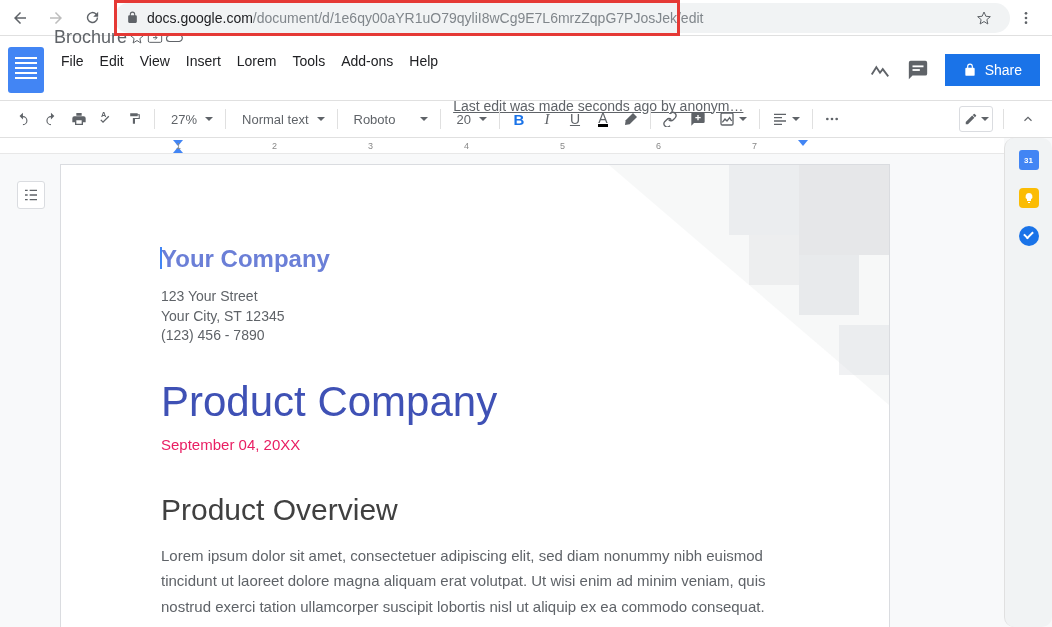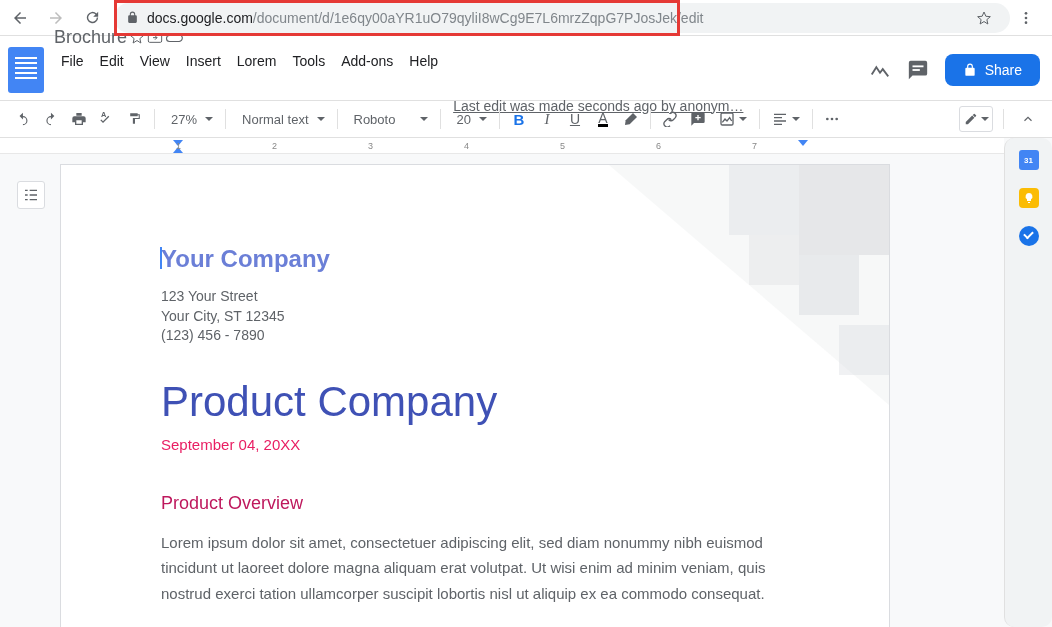--- a/index.html
+++ b/index.html
@@ -20,21 +20,21 @@
   .docs-icon { width: 36px; height: 46px; background: #4285f4; border-radius: 3px; margin-right: 10px; position: relative; }
   .docs-icon::before { content:''; position:absolute; top:10px; left:7px; right:7px; height:2px; background:#fff; box-shadow: 0 5px 0 #fff, 0 10px 0 #fff, 0 15px 0 #fff, 0 20px 0 #fff; }
   .title-block { flex: 1; }
   .title-row { display: flex; align-items: center; gap: 2px; }
   .doc-title { font-size: 18px; color: #5f6368; }
   .title-icon { color: #5f6368; font-size: 16px; }
   .menu-row { display: flex; gap: 2px; margin-top: 2px; }
   .menu-item { padding: 3px 7px; color: #202124; font-size: 14px; cursor: pointer; border-radius: 3px; }
   .last-edit { color: #5f6368; font-size: 14px; text-decoration: underline; cursor: pointer; margin-left: 6px; margin-top: 48px; }
   .header-actions { display: flex; align-items: center; gap: 16px; }
-  .share-btn { background: #1a73e8; color: #fff; border-radius: 8px; padding: 8px 18px; font-size: 14px; font-weight: 500; cursor: pointer; display: flex; align-items: center; gap: 8px; }
+  .share-btn { background: #1a73e8; color: #fff; border-radius: 0; padding: 8px 18px; font-size: 14px; font-weight: 500; cursor: pointer; display: flex; align-items: center; gap: 8px; }
   
   .toolbar { height: 38px; border-top: 1px solid #e0e0e0; border-bottom: 1px solid #e0e0e0; display: flex; align-items: center; padding: 0 10px; gap: 2px; }
   .tool-btn { min-width: 26px; height: 26px; display: flex; align-items: center; justify-content: center; color: #5f6368; cursor: pointer; border-radius: 3px; padding: 0 3px; }
   .tool-sep { width: 1px; height: 20px; background: #e0e0e0; margin: 0 4px; }
   .tool-text { font-size: 13px; color: #5f6368; padding: 0 4px; }
   .tool-dd { display: flex; align-items: center; gap: 4px; padding: 0 6px; }
   .bold-btn { color: #1a73e8; font-weight: bold; font-size: 15px; }
   .tool-right { margin-left: auto; display: flex; align-items: center; gap: 6px; }
   .pencil { width: 34px; height: 26px; border: 1px solid #dadce0; border-radius: 3px; display: flex; align-items: center; justify-content: center; }
   .chevup { width: 28px; height: 26px; display:flex; align-items:center; justify-content:center; color:#5f6368; cursor:pointer; }
@@ -50,21 +50,21 @@
   .outline-btn { position: absolute; left: -44px; top: 16px; width: 28px; height: 28px; border: 1px solid #dadce0; border-radius: 3px; display: flex; align-items: center; justify-content: center; color: #5f6368; background: #fff; }
   .deco-squares { position: absolute; top: 0; right: 0; }
   .deco-squares .sq { position: absolute; background: #dadce0; }
   .deco-tri { position: absolute; top: 0; right: 0; width: 0; height: 0; border-left: 280px solid transparent; border-top: 240px solid #f1f3f4; opacity: 0.6; }
   
   .company-name { color: #6b7fd7; font-size: 24px; font-weight: bold; margin-bottom: 14px; position: relative; }
   .cursor { position: absolute; left: -1px; top: 2px; width: 1.5px; height: 22px; background: #4285f4; }
   .address-line { color: #5f6368; font-size: 14px; line-height: 1.4; }
   .main-title { color: #3f51b5; font-size: 42px; font-weight: 400; margin: 32px 0 10px; }
   .date-line { color: #e91e63; font-size: 15px; margin-bottom: 40px; }
-  .section-head { color: #be185d; font-size: 18px; font-weight: 400; margin-bottom: 16px; }
+  .section-head { color: #404040; font-size: 30px; font-weight: 400; margin-bottom: 16px; }
   .body-text { color: #5f6368; font-size: 15px; line-height: 1.7; }
   
   .right-panel { width: 48px; background: #f1f3f4; border-left: 1px solid #e0e0e0; display: flex; flex-direction: column; align-items: center; padding-top: 12px; gap: 18px; border-radius: 10px; }
   .panel-icon { width: 20px; height: 20px; border-radius: 3px; cursor: pointer; display:flex; align-items:center; justify-content:center; }
   .cal-icon { background: #4285f4; color:#fff; font-size:8px; font-weight:bold; }
   .keep-icon { background: #fbbc04; border-radius: 4px; }
   .tasks-icon { background: #1a73e8; border-radius: 50%; position:relative; }
   .tasks-icon::after{content:'';position:absolute;width:7px;height:4px;border-left:2px solid #fff;border-bottom:2px solid #fff;transform:rotate(-45deg);top:5px;left:5px;}
   
   svg { display: block; }

